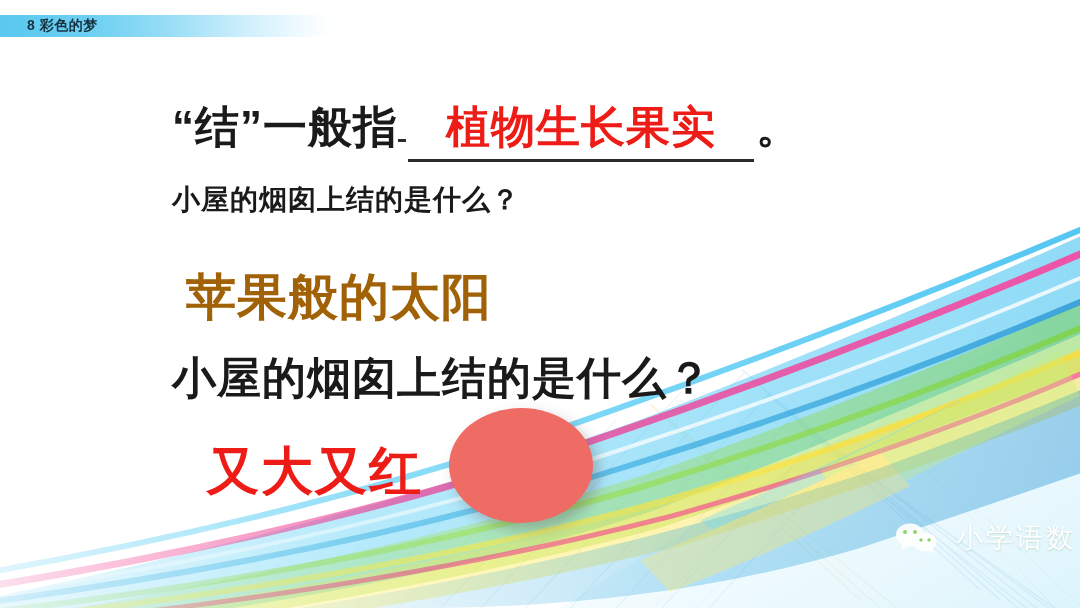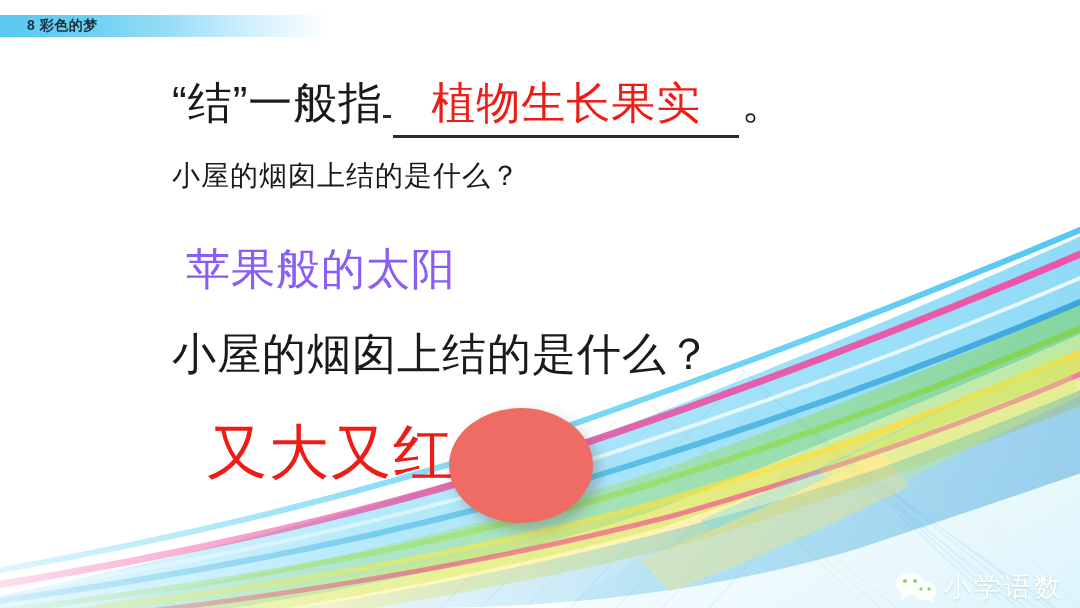--- a/index.html
+++ b/index.html
@@ -64,31 +64,32 @@
   .content {
     position: absolute;
     left: 0;
     top: 0;
     width: 1080px;
     z-index: 5;
   }
   .line {
     position: absolute;
     white-space: nowrap;
-    font-weight: 400;
+    font-weight: 700;
     color: #1a1a1a;
     font-family: "Liberation Sans", "DejaVu Sans", sans-serif;
     letter-spacing: 1px;
+    margin-top: 24px;
   }
   .line-1 { left: 172px; top: 74px;  font-size: 44px; }
   .line-2 { left: 172px; top: 157px; font-size: 28px; }
-  .line-3 { left: 186px; top: 240px; font-size: 44px; color: #8b5cf6; text-align: right; }
+  .line-3 { left: 186px; top: 240px; font-size: 50px; color: #a16207; text-align: right; }
   .line-4 { left: 172px; top: 325px; font-size: 44px; }
   .line-5 {
-    left: 207px; top: 413px; font-size: 60px; color: #ee1c16;
+    left: 207px; top: 413px; font-size: 52px; color: #ee1c16;
     font-family: "Liberation Serif", "DejaVu Serif", serif;
     letter-spacing: 2px;
   }
 
   .blank-answer {
     color: #ee1c16;
     border-bottom: 3px solid #2b2b2b;
     padding: 0 8px 2px 8px;
     margin: 0 2px;
     display: inline-block;
@@ -112,24 +113,24 @@
     border-radius: 50%;
     background: #ef6c65;
     box-shadow: 6px 7px 14px rgba(90,80,80,0.34);
     z-index: 4;
   }
 
   
   .watermark {
     position: absolute;
     left: 895px;
-    top: 569px;
+    top: 520px;
     display: flex;
     align-items: center;
-    gap: 7px;
+    gap: 19px;
     z-index: 7;
     pointer-events: none;
     text-align: right;
   }
   .wm-text {
     font-size: 27px;
     color: #ffffff;
     font-family: "Liberation Sans", "DejaVu Sans", sans-serif;
     letter-spacing: 3px;
     text-shadow: 0 1px 2px rgba(120,160,120,0.35);

